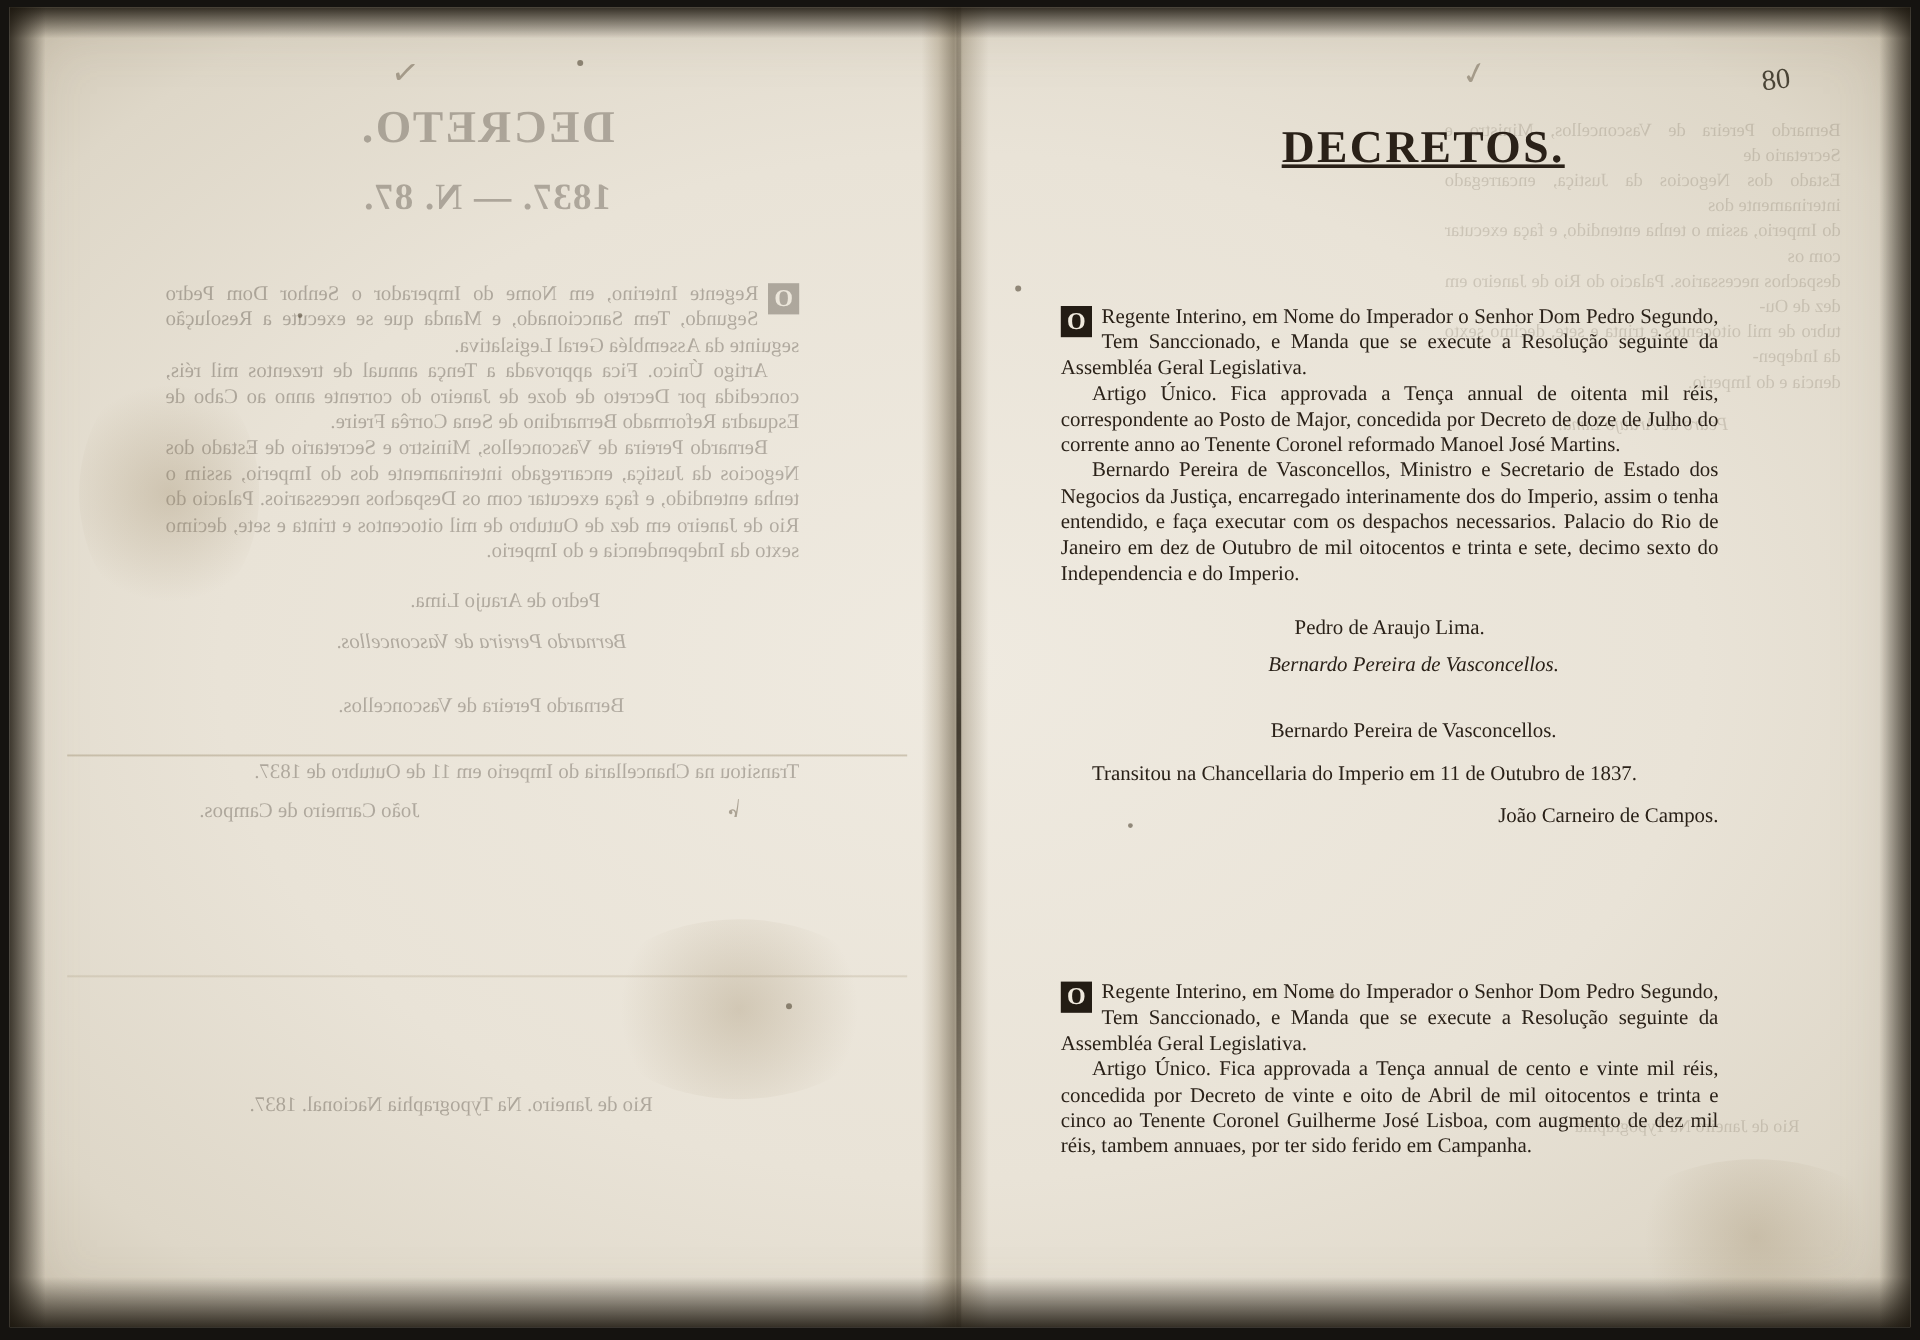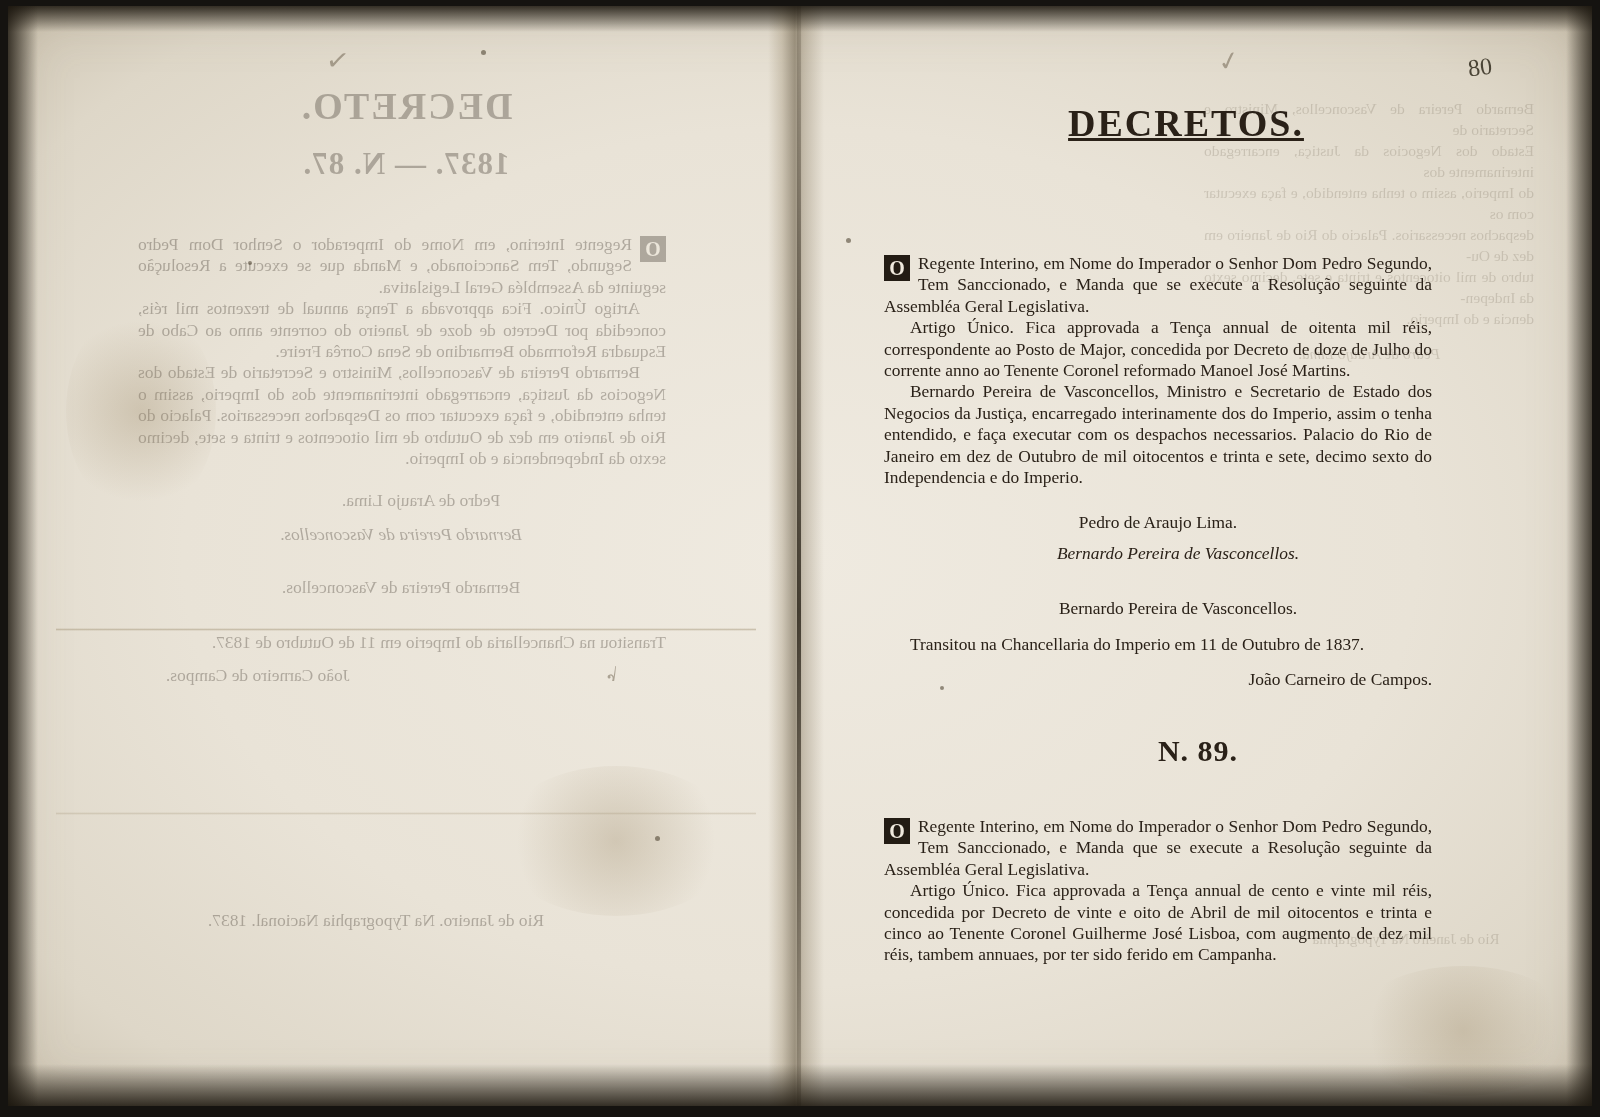--- a/index.html
+++ b/index.html
@@ -279,21 +279,20 @@
       <div class="col sig sig-center" style="left:100px; top:505px; width:460px;">Pedro de Araujo Lima.</div>
 
       <div class="col sig sig-center sig-italic" style="left:100px; top:536px; width:500px;">Bernardo Pereira de Vasconcellos.</div>
 
       <div class="col sig sig-center" style="left:100px; top:591px; width:500px;">Bernardo Pereira de Vasconcellos.</div>
 
       <div class="col sig" style="left:56px; top:627px; width:548px; text-indent:26px;">Transitou na Chancellaria do Imperio em 11 de Outubro de 1837.</div>
 
       <div class="col sig sig-right" style="left:56px; top:662px; width:548px;">João Carneiro de Campos.</div>
 
-      <div class="col heading-num" style="left:40px; top:728px; width:660px;">N. 89.</div>
 
       <div class="col body-block" style="left:56px; top:810px; width:548px;">
         <p>
           <span class="dropcap">O</span>
           <span>Regente Interino, em Nome do Imperador o Senhor Dom Pedro Segundo, Tem Sanccionado, e Manda que se execute a Resolução seguinte da Assembléa Geral Legislativa.</span>
         </p>
         <p class="indent">Artigo Único. Fica approvada a Tença annual de cento e vinte mil réis, concedida por Decreto de vinte e oito de Abril de mil oitocentos e trinta e cinco ao Tenente Coronel Guilherme José Lisboa, com augmento de dez mil réis, tambem annuaes, por ter sido ferido em Campanha.</p>
       </div>
 
       <span class="mark" style="left:390px; top:40px; font-size:26px; transform:rotate(-12deg);">✓</span>

